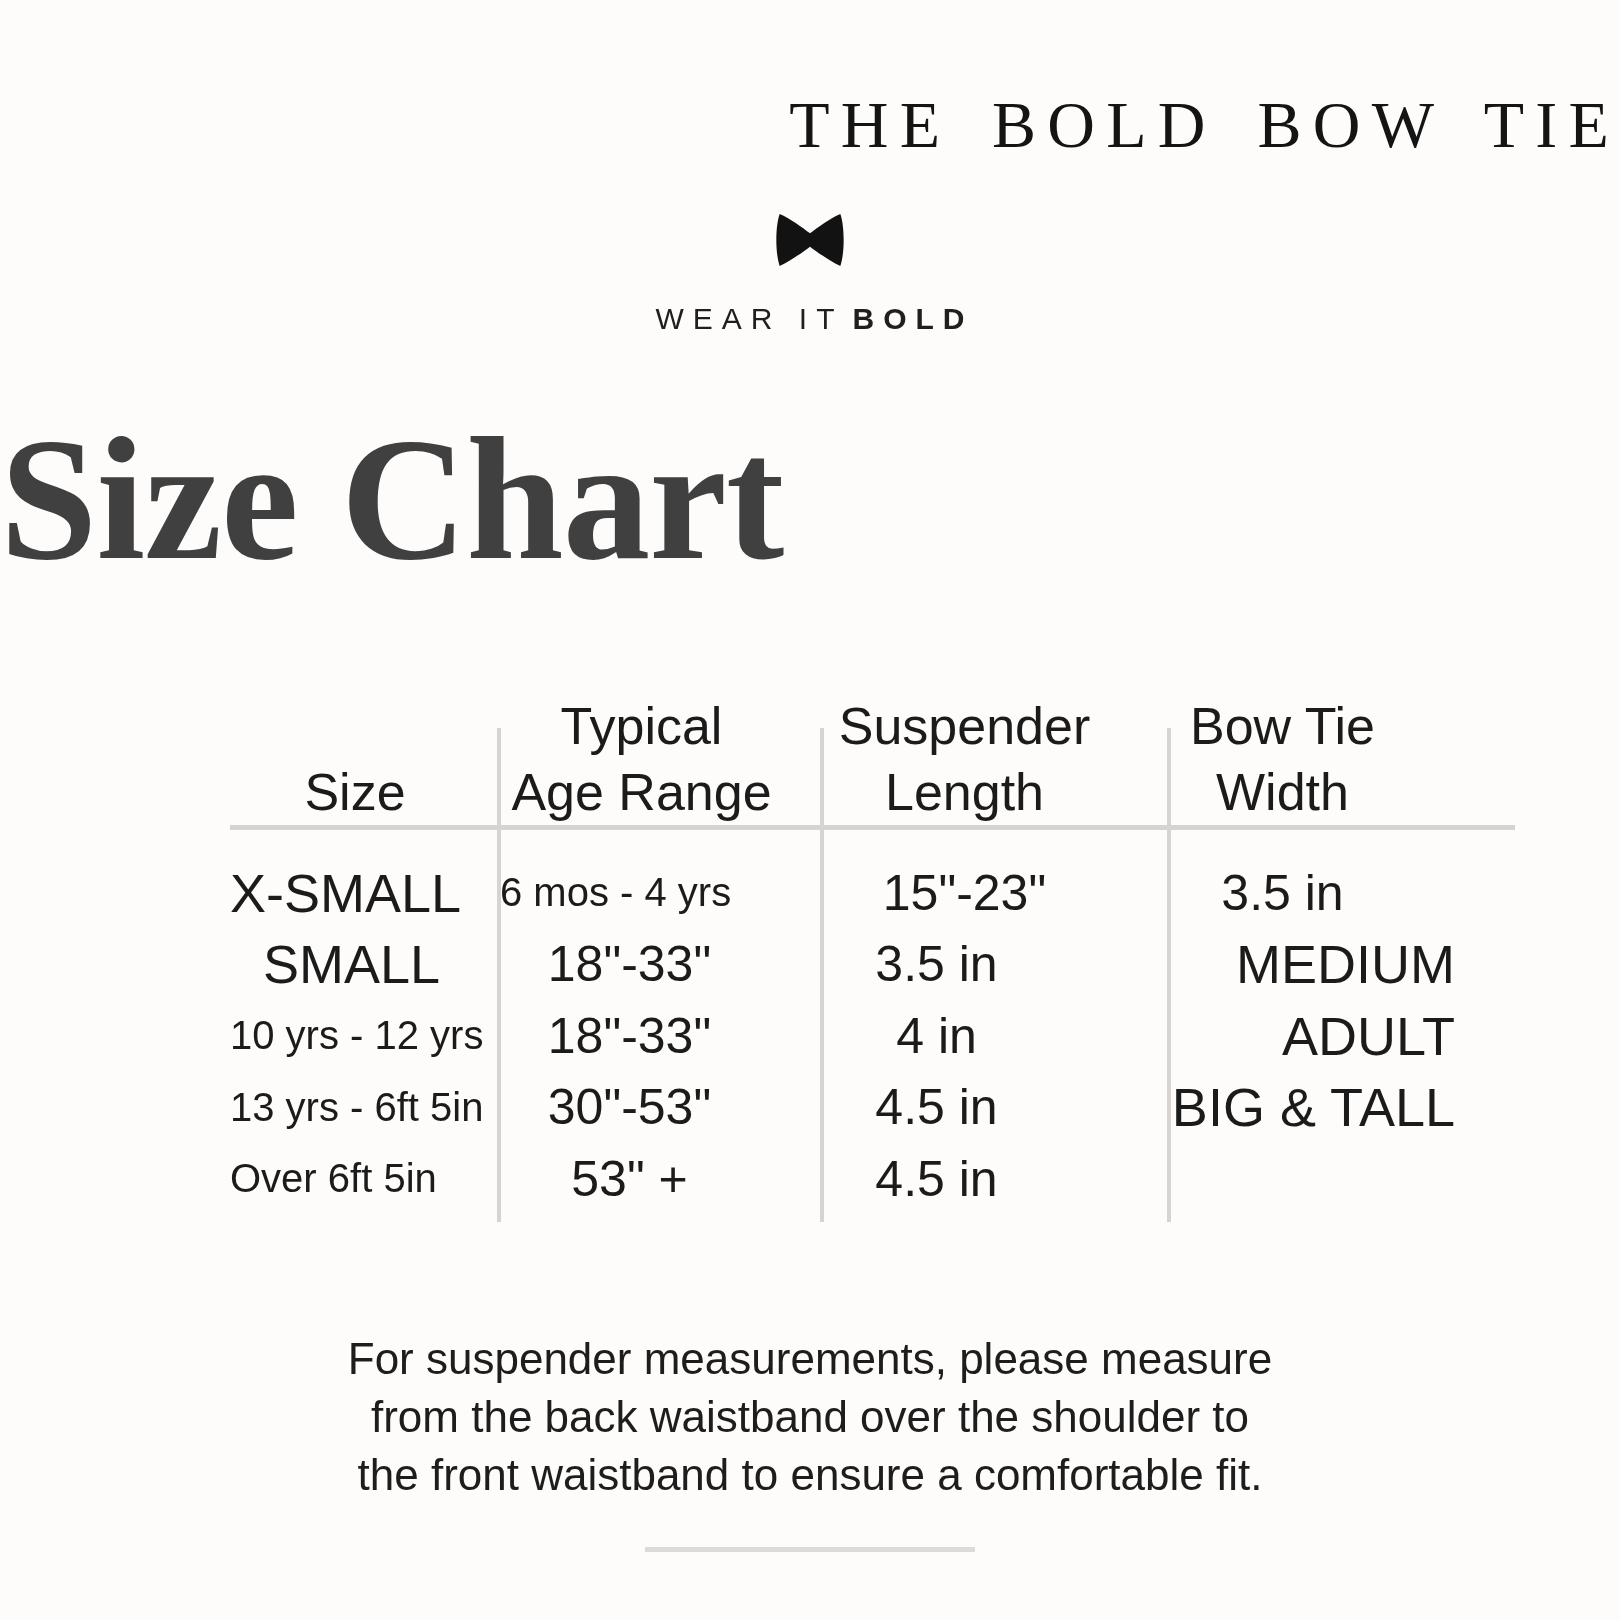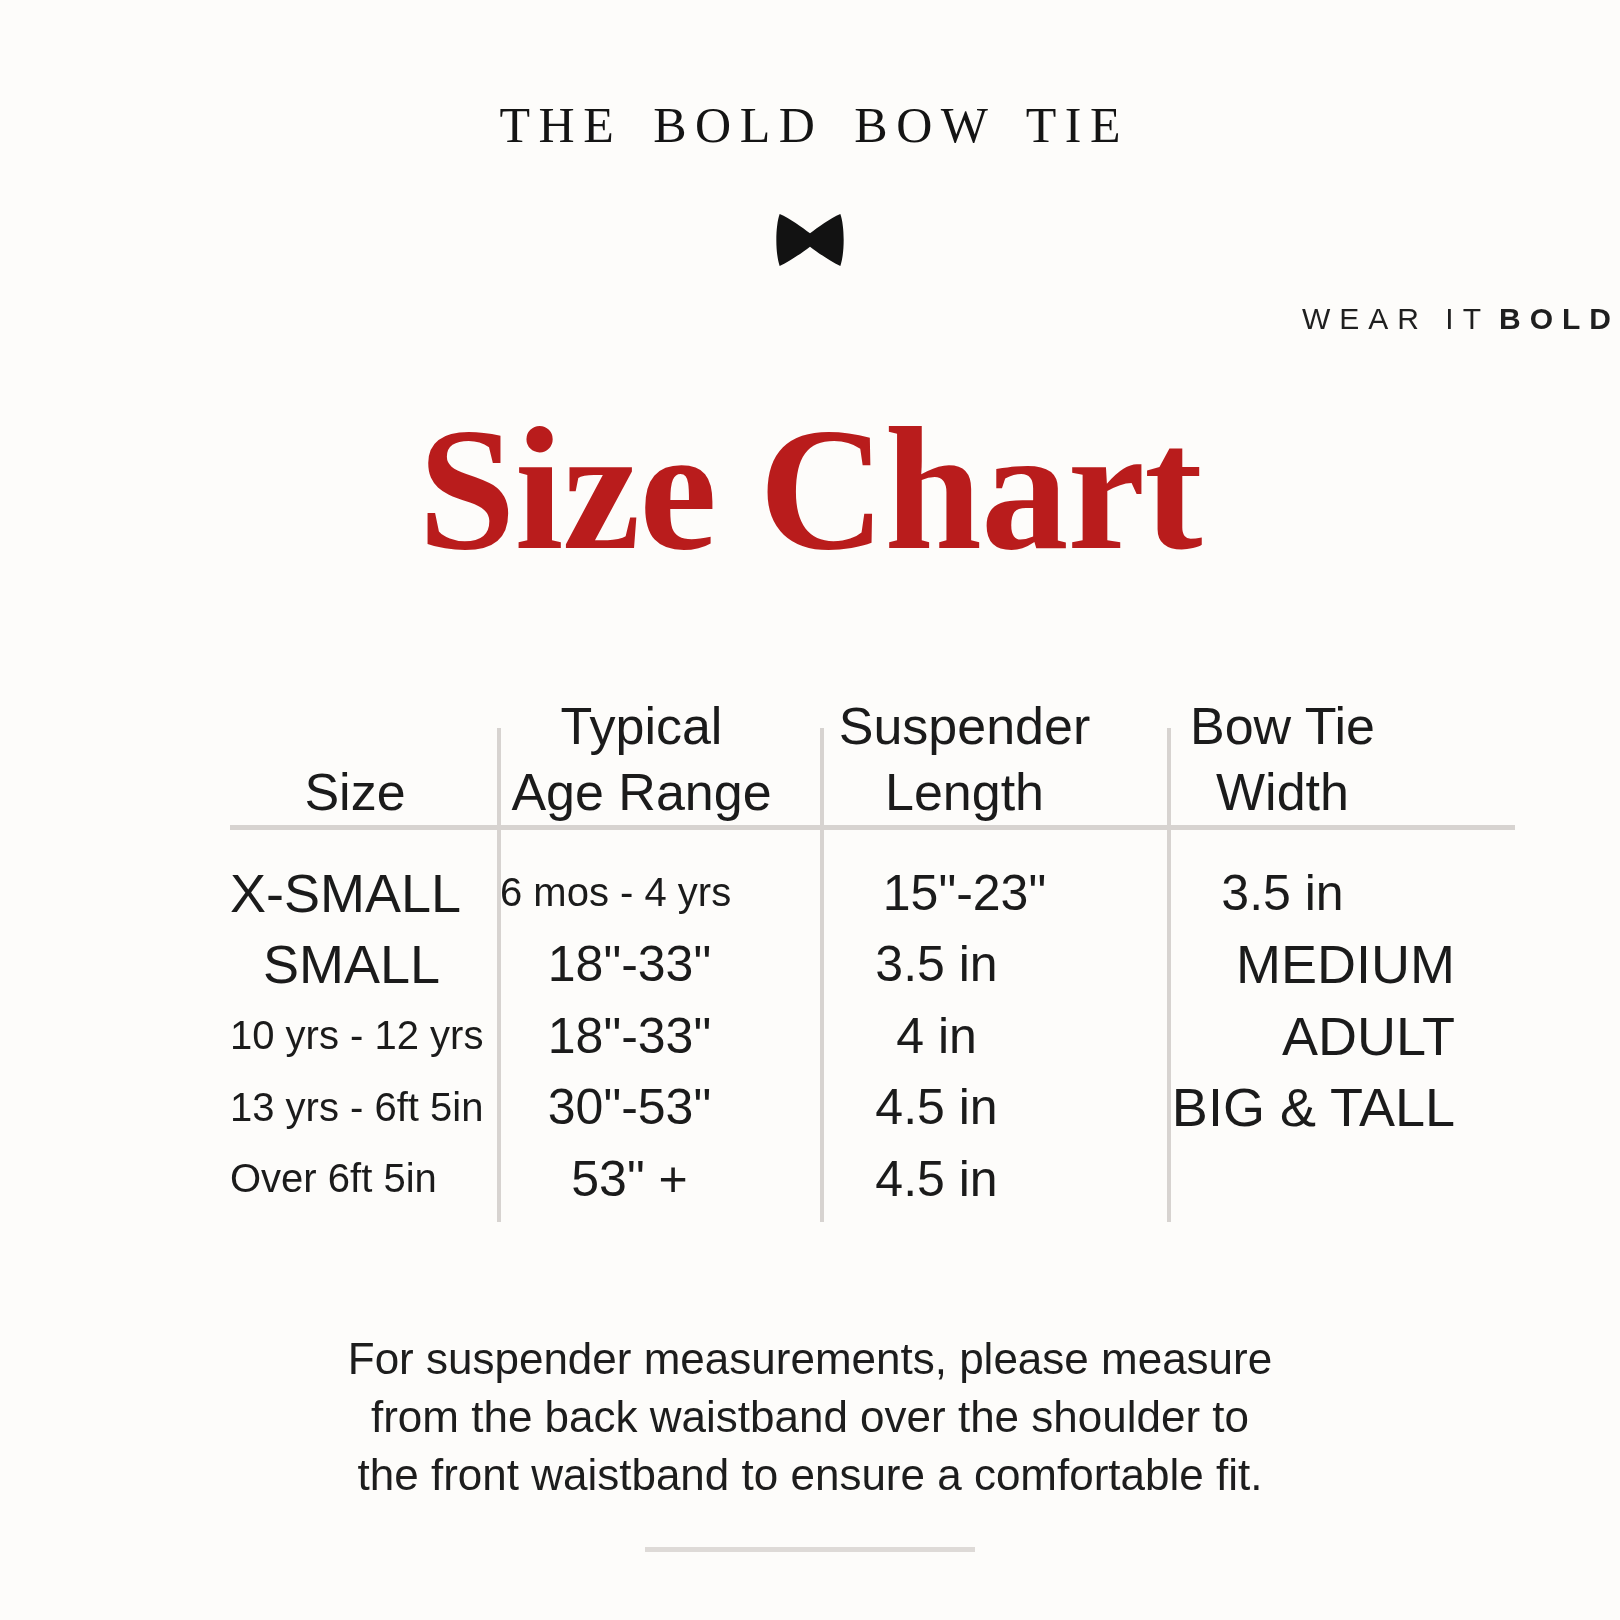--- a/index.html
+++ b/index.html
@@ -6,45 +6,45 @@
   .canvas {
     position:relative; width:1620px; height:1620px;
     background:#fdfcfa; overflow:hidden;
     font-family:"Liberation Sans","DejaVu Sans",sans-serif;
     color:#171717;
   }
 
   
   .brand-title {
     position:absolute; top:86px; left:0; width:100%;
-    text-align:center; white-space:nowrap;
+    text-align:right; white-space:nowrap;
     font-family:"Liberation Serif","DejaVu Serif",serif;
-    font-size:50px; line-height:78px;
+    font-size:66px; line-height:78px;
     letter-spacing:0.17em; word-spacing:0.20em; text-indent:0.17em;
     color:#141414;
   }
   .bowtie {
     position:absolute; top:213px; left:50%; transform:translateX(-50%);
     width:74px; height:54px; display:block;
   }
   .tagline {
     position:absolute; top:302px; left:0; width:100%;
-    text-align:right; white-space:nowrap;
+    text-align:center; white-space:nowrap;
     font-size:30px; letter-spacing:0.30em; text-indent:0.30em;
     color:#1f1f1f;
   }
   .tagline .bold { font-weight:bold; margin-left:0.30em; }
 
   
   .page-title {
-    position:absolute; top:402px; left:0; width:100%; margin:0;
-    text-align:center; white-space:nowrap;
+    position:absolute; top:412px; left:0; width:100%; margin:0;
+    text-align:left; white-space:nowrap;
     font-family:"Liberation Serif","DejaVu Serif",serif;
     font-weight:bold; font-size:175px; line-height:175px;
-    letter-spacing:-0.005em; color:#b91c1c;
+    letter-spacing:-0.005em; color:#404040;
   }
 
   
   .table-header {
     position:absolute; left:230px; top:645px; width:1285px; height:180px;
     display:grid; grid-template-columns:270px 323px 347px 345px;
     align-items:end;
   }
   .th {
     text-align:center; font-size:52px; line-height:66px;

